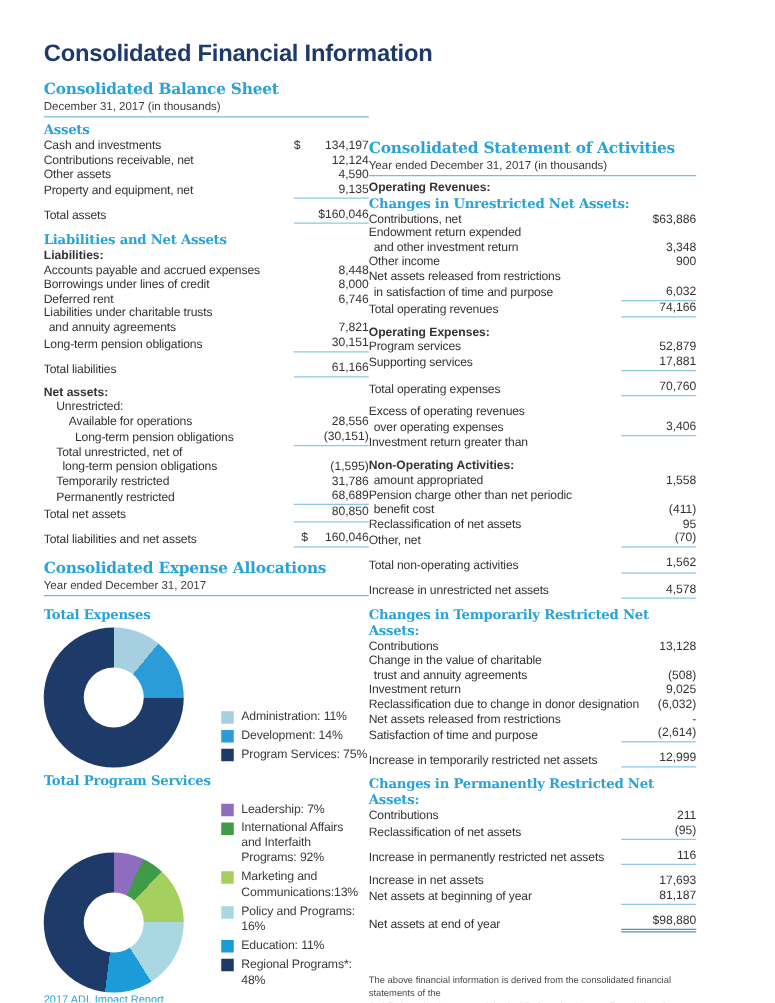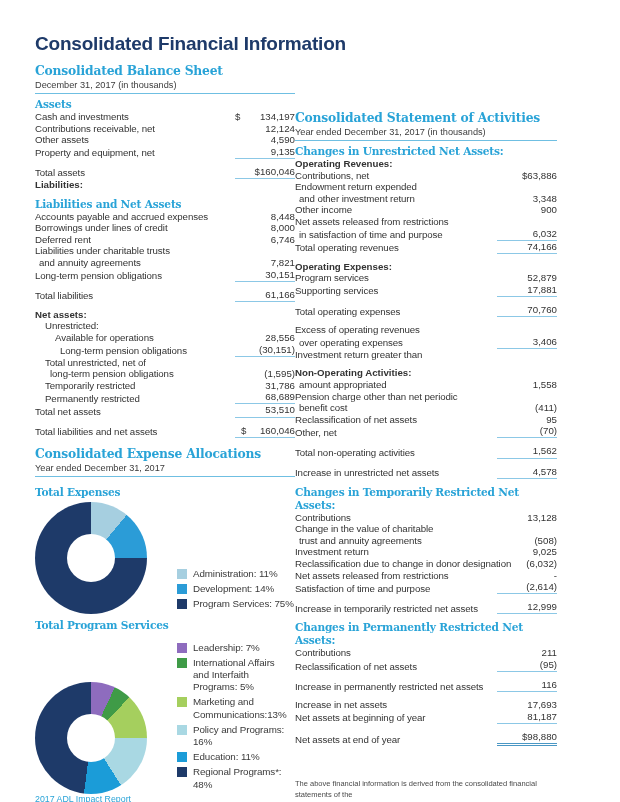--- a/index.html
+++ b/index.html
@@ -79,22 +79,22 @@
             <span class="val u1">
               <span class="num">9,135</span>
             </span>
           </div>
           <div class="row gap">
             <span class="lbl">Total assets</span>
             <span class="val u1">
               <span class="num">$160,046</span>
             </span>
           </div>
+          <div class="row gap th-blue">Liabilities and Net Assets</div>
           <div class="row th-bold">Liabilities:</div>
-          <div class="row gap th-blue">Liabilities and Net Assets</div>
           <div class="row">
             <span class="lbl">Accounts payable and accrued expenses</span>
             <span class="val">
               <span class="num">8,448</span>
             </span>
           </div>
           <div class="row">
             <span class="lbl">Borrowings under lines of credit</span>
             <span class="val">
               <span class="num">8,000</span>
@@ -160,21 +160,21 @@
           </div>
           <div class="row">
             <span class="lbl" style="padding-left: 10px;">Permanently restricted</span>
             <span class="val u1">
               <span class="num">68,689</span>
             </span>
           </div>
           <div class="row">
             <span class="lbl">Total net assets</span>
             <span class="val u1">
-              <span class="num">53,510</span>
+              <span class="num">80,850</span>
             </span>
           </div>
           <div class="row gap">
             <span class="lbl">Total liabilities and net assets</span>
             <span class="val u1 haspfx">
               <span class="pfx">$</span>
               <span class="num">160,046</span>
             </span>
           </div>
         </div>
@@ -210,21 +210,21 @@
           <div class="chart-row">
             <div class="donut" style="background: conic-gradient(rgb(142, 108, 190) 0deg, rgb(142, 108, 190) 25.2deg, rgb(63, 155, 71) 25.2deg, rgb(63, 155, 71) 43.2deg, rgb(165, 207, 94) 43.2deg, rgb(165, 207, 94) 90deg, rgb(169, 216, 227) 90deg, rgb(169, 216, 227) 147.6deg, rgb(27, 156, 216) 147.6deg, rgb(27, 156, 216) 187.2deg, rgb(30, 58, 105) 187.2deg, rgb(30, 58, 105) 360deg);"></div>
             <div class="legend">
               <div class="legend-item">
                 <span class="swatch" style="background: rgb(142, 108, 190);"></span>
                 <div class="legend-text">Leadership: 7%</div>
               </div>
               <div class="legend-item">
                 <span class="swatch" style="background: rgb(63, 155, 71);"></span>
                 <div class="legend-text">International Affairs
-and Interfaith Programs: 5%</div>
+and Interfaith Programs: 92%</div>
               </div>
               <div class="legend-item">
                 <span class="swatch" style="background: rgb(165, 207, 94);"></span>
                 <div class="legend-text">Marketing and
 Communications:13%</div>
               </div>
               <div class="legend-item">
                 <span class="swatch" style="background: rgb(169, 216, 227);"></span>
                 <div class="legend-text">Policy and Programs: 16%</div>
               </div>
@@ -246,22 +246,22 @@
       </div>
     </div>
 
     <div class="col right">
       <div class="sec-head">
         <h2 class="sec">Consolidated Statement of Activities</h2>
         <div class="subtitle">Year ended December 31, 2017 (in thousands)</div>
         <hr class="rule">
       </div>
       <div class="fin-table">
+          <div class="row th-bold">Operating Revenues:</div>
           <div class="row th-blue">Changes in Unrestricted Net Assets:</div>
-          <div class="row th-bold">Operating Revenues:</div>
           <div class="row">
             <span class="lbl">Contributions, net</span>
             <span class="val">
               <span class="num">$63,886</span>
             </span>
           </div>
           <div class="row">
             <span class="lbl">Endowment return expended</span>
           </div>
           <div class="row">

